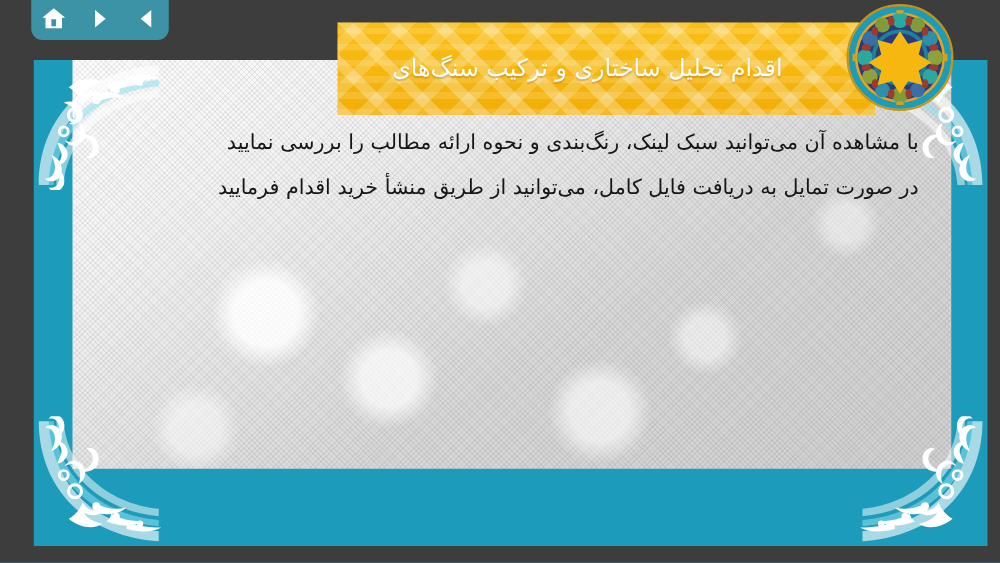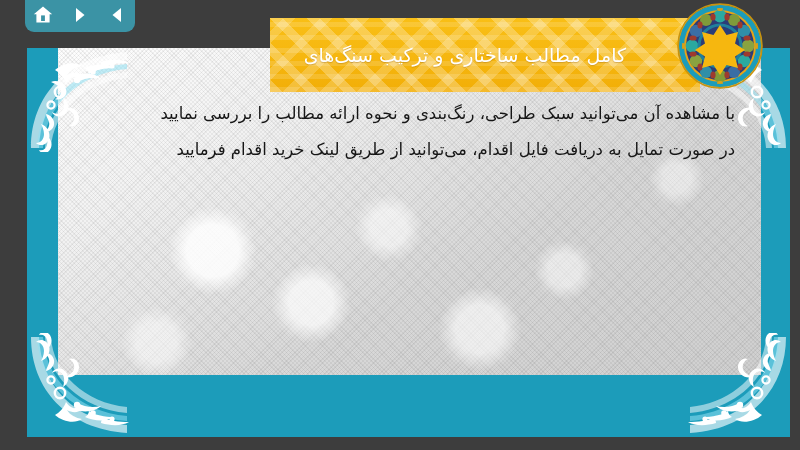--- a/index.html
+++ b/index.html
@@ -247,26 +247,26 @@
       <circle cx="85" cy="18" r="2.6" fill="#ffffff"></circle>
       <path d="M14 76 c6 2 10 9 8 15 c-2 6-9 8-13 4 c5 0 8-4 8-9 c0-4 -2-8 -3-10 z"></path>
       <path d="M20 88 c5 3 6 11 2 15 c-3 3-8 3-10-1 c4 1 7-1 8-5 c1-4 0-7 0-9 z"></path>
       <path d="M38 60 c7-2 14 3 14 10 c0 6-5 10-10 8 c4-2 6-6 5-10 c-1-4 -6-6 -9-8 z"></path>
     </g>
   </svg>
 </div>
 
 <div class="body-text">
   <div class="body-line">این تصویر نمونه‌ای از اسلایدهای این پاورپوینت می‌باشد</div>
-  <div class="body-line">با مشاهده آن می‌توانید سبک طراحی، رنگ‌بندی و نحوه ارائه مطالب را بررسی نمایید</div>
-  <div class="body-line">در صورت تمایل به دریافت فایل اقدام، می‌توانید از طریق لینک خرید اقدام فرمایید</div>
+  <div class="body-line">با مشاهده آن می‌توانید سبک لینک، رنگ‌بندی و نحوه ارائه مطالب را بررسی نمایید</div>
+  <div class="body-line">در صورت تمایل به دریافت فایل کامل، می‌توانید از طریق منشأ خرید اقدام فرمایید</div>
 </div>
 
 <div class="title-banner">
-  <div class="title-line">کامل مطالب ساختاری و ترکیب سنگ‌های</div>
+  <div class="title-line">اقدام تحلیل ساختاری و ترکیب سنگ‌های</div>
 </div>
 
 <div class="medallion">
   <svg width="88" height="88" viewBox="0 0 88 88" aria-hidden="true">
     <defs>
       <clipPath id="medclip">
           <circle cx="44" cy="44" r="40"></circle>
         </clipPath>
     </defs>
     <circle cx="44" cy="44" r="41.5" fill="#d9a017"></circle>

